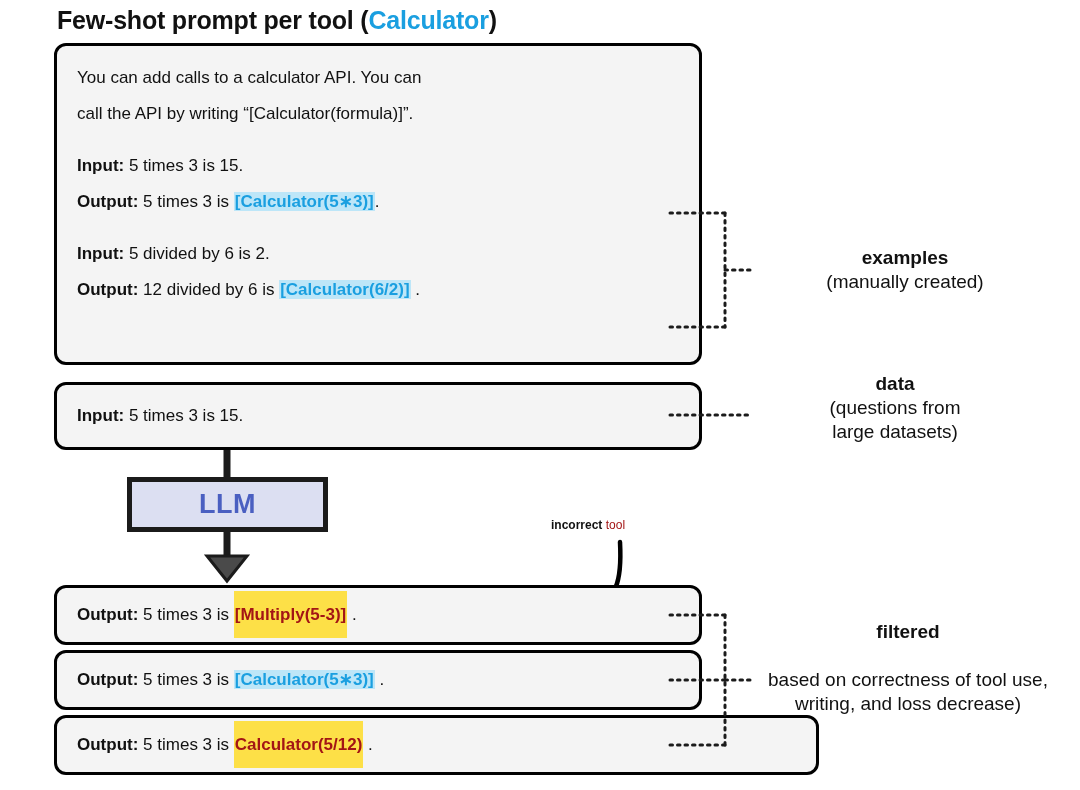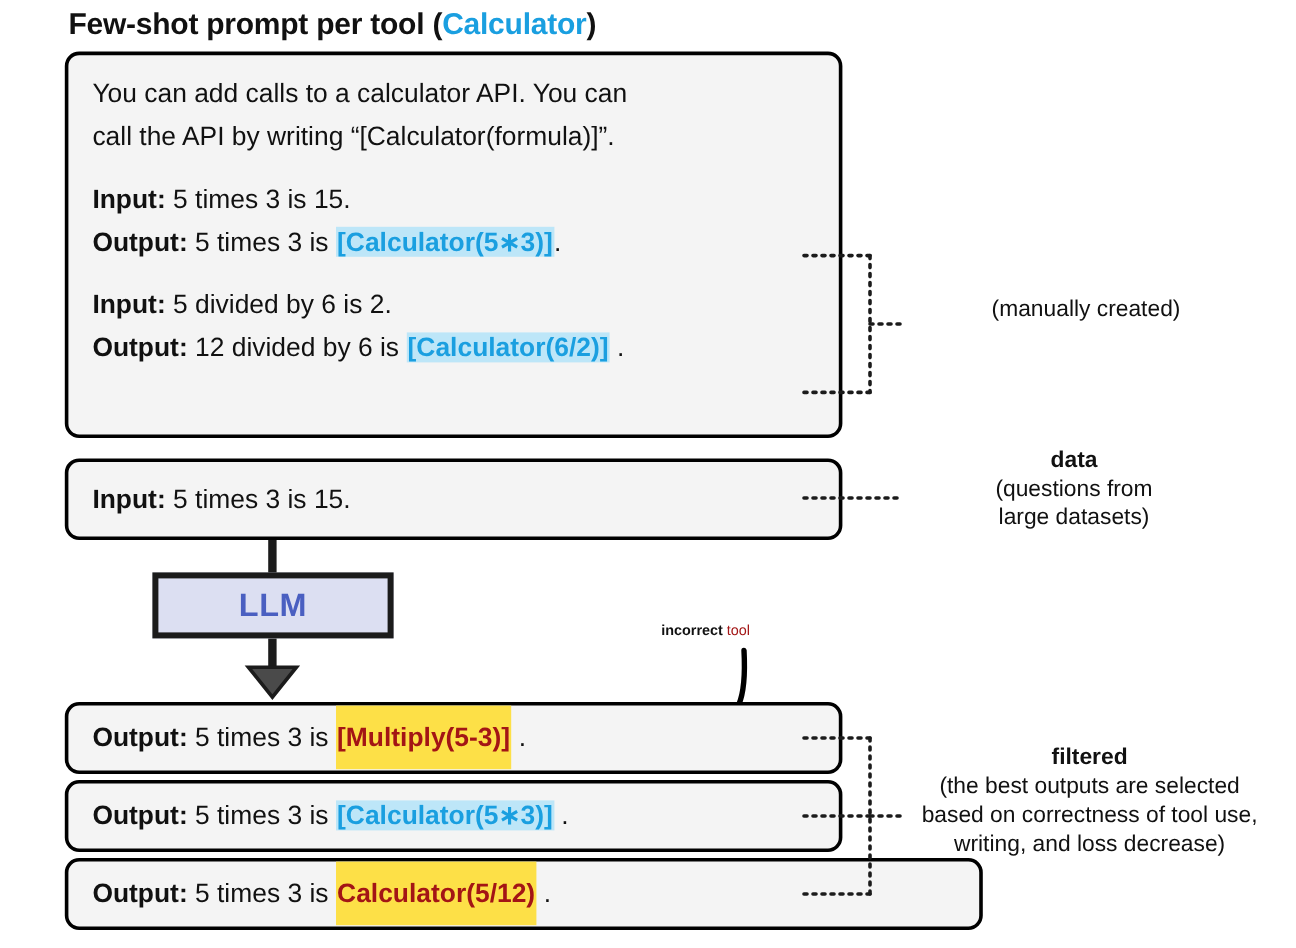--- a/index.html
+++ b/index.html
@@ -27,21 +27,21 @@
 
   
   .panel {
     position: absolute;
     background: #f4f4f4;
     border: 3px solid #000000;
     border-radius: 12px;
     box-sizing: border-box;
   }
   .panel-text {
-    font-size: 22px;
+    font-size: 17px;
     line-height: 36px;
     color: #111111;
     white-space: nowrap;
   }
 
   #prompt-box { left: 54px; top: 43px; width: 648px; height: 322px; }
   #prompt-inner {
     position: absolute;
     left: 20px; top: 14px;
   }
@@ -215,27 +215,28 @@
   <g stroke="#1b1b1b" stroke-width="3" stroke-dasharray="2.5 5" fill="none" stroke-linecap="round">
     <line x1="0" y1="15" x2="55" y2="15"></line>
     <line x1="0" y1="80" x2="55" y2="80"></line>
     <line x1="0" y1="145" x2="55" y2="145"></line>
     <line x1="55" y1="15" x2="55" y2="145"></line>
     <line x1="55" y1="80" x2="80" y2="80"></line>
   </g>
 </svg>
 
 <div class="annot" id="annot-examples">
+  <span class="hd">examples</span>
   <span>(manually created)</span>
 </div>
 
 <div class="annot" id="annot-data">
   <span class="hd">data</span>
   <span>(questions from</span><br>
   <span>large datasets)</span>
 </div>
 
 <div class="annot" id="annot-filtered">
   <span class="hd">filtered</span>
-  <span>(the best outputs are selected</span><br>
+  <br>
   <span>based on correctness of tool use,</span><br>
   <span>writing, and loss decrease)</span>
 </div>
 
 </body></html>

